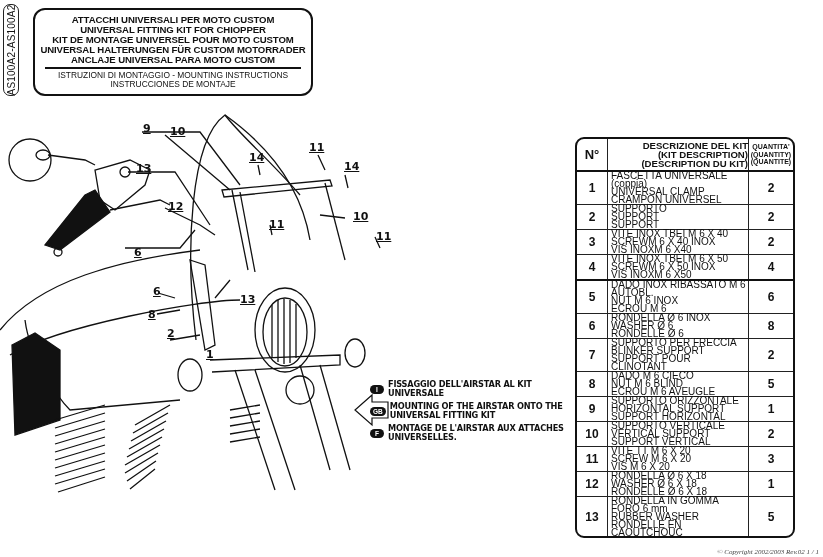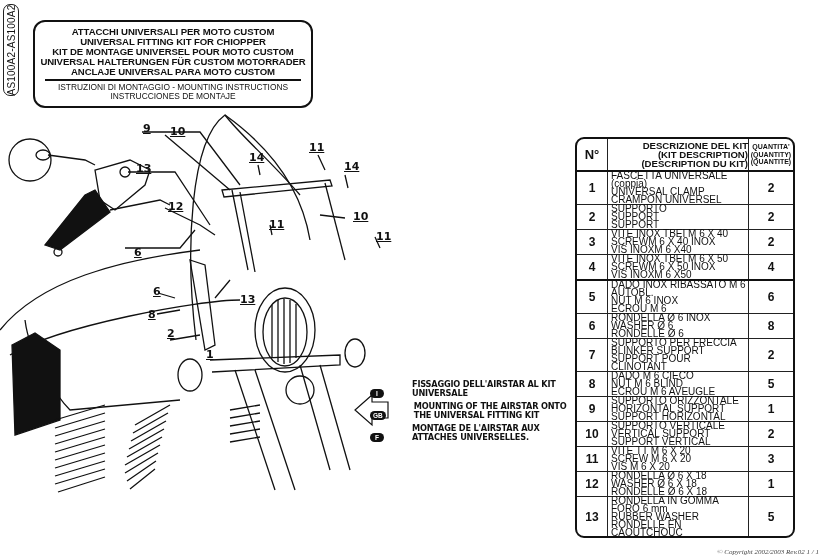--- a/index.html
+++ b/index.html
@@ -1,19 +1,19 @@
 <!DOCTYPE html>
 <html><head>
 <meta charset="utf-8">
 <style>
   html,body{margin:0;padding:0;background:#fff;}
   body{width:823px;height:557px;position:relative;overflow:hidden;font-family:"Liberation Sans",sans-serif;color:#111;}
   .side-code{position:absolute;left:3px;top:4px;width:14px;height:90px;border:1.5px solid #222;border-radius:7px;}
   .side-code span{position:absolute;left:50%;top:50%;transform:translate(-50%,-50%) rotate(-90deg);white-space:nowrap;font-size:10px;letter-spacing:0.2px;}
-  .title-box{position:absolute;left:33px;top:20px;width:276px;height:84px;border:2px solid #111;border-radius:12px;text-align:center;}
+  .title-box{position:absolute;left:33px;top:8px;width:276px;height:84px;border:2px solid #111;border-radius:12px;text-align:center;}
   .title-box .tl{font-weight:bold;font-size:9.6px;line-height:10px;letter-spacing:-0.1px;}
   .title-box .rule{height:1.5px;background:#111;margin:2px 10px 2px 10px;}
   .title-box .sl{font-size:8.4px;line-height:9px;}
   .title-box .top{margin-top:5px;}
 
   .kit{position:absolute;left:575px;top:137px;width:216px;height:397px;border:2.5px solid #111;border-radius:9px;overflow:hidden;}
   .kit table{border-collapse:collapse;width:100%;height:100%;}
   .kit td,.kit th{border:1px solid #222;padding:0;}
   .kit tr:first-child th{border-top:none;}
   .kit tr:last-child td{border-bottom:none;}
@@ -25,21 +25,21 @@
   .kit .h-qty{width:44px;font-size:7px;line-height:7.5px;}
   .kit .num{text-align:center;font-weight:bold;font-size:12px;}
   .kit .desc{font-size:10px;line-height:8px;padding-left:3px;}
   .kit .qty{text-align:center;font-weight:bold;font-size:12px;}
   .kit tr.head{height:32px;}
   .kit tr.thick td{border-top:2px solid #111;}
 
   .drawing{position:absolute;left:0;top:100px;width:565px;height:457px;}
   .callout{position:absolute;font-weight:bold;font-size:11px;font-family:"DejaVu Sans",sans-serif;text-decoration:underline;}
   .legend{position:absolute;left:370px;top:380px;width:210px;}
-  .legend .row{display:flex;align-items:flex-end;margin-bottom:4px;gap:24px;}
+  .legend .row{display:flex;align-items:center;margin-bottom:4px;}
   .legend .badge{flex:0 0 auto;background:#111;color:#fff;border-radius:6px;font-size:6.5px;font-weight:bold;padding:1px 3px;margin-right:4px;margin-top:1px;min-width:8px;text-align:center;}
   .legend .txt{font-size:8.2px;font-weight:bold;line-height:9px;font-family:"DejaVu Sans",sans-serif;letter-spacing:-0.2px;}
   .copyright{position:absolute;right:4px;bottom:1px;font-size:7px;color:#444;font-family:"Liberation Serif",serif;font-style:italic;}
 </style>
 </head>
 <body>
 
 <div class="side-code">
   <span>AS100A2-AS100A2</span>
 </div>

